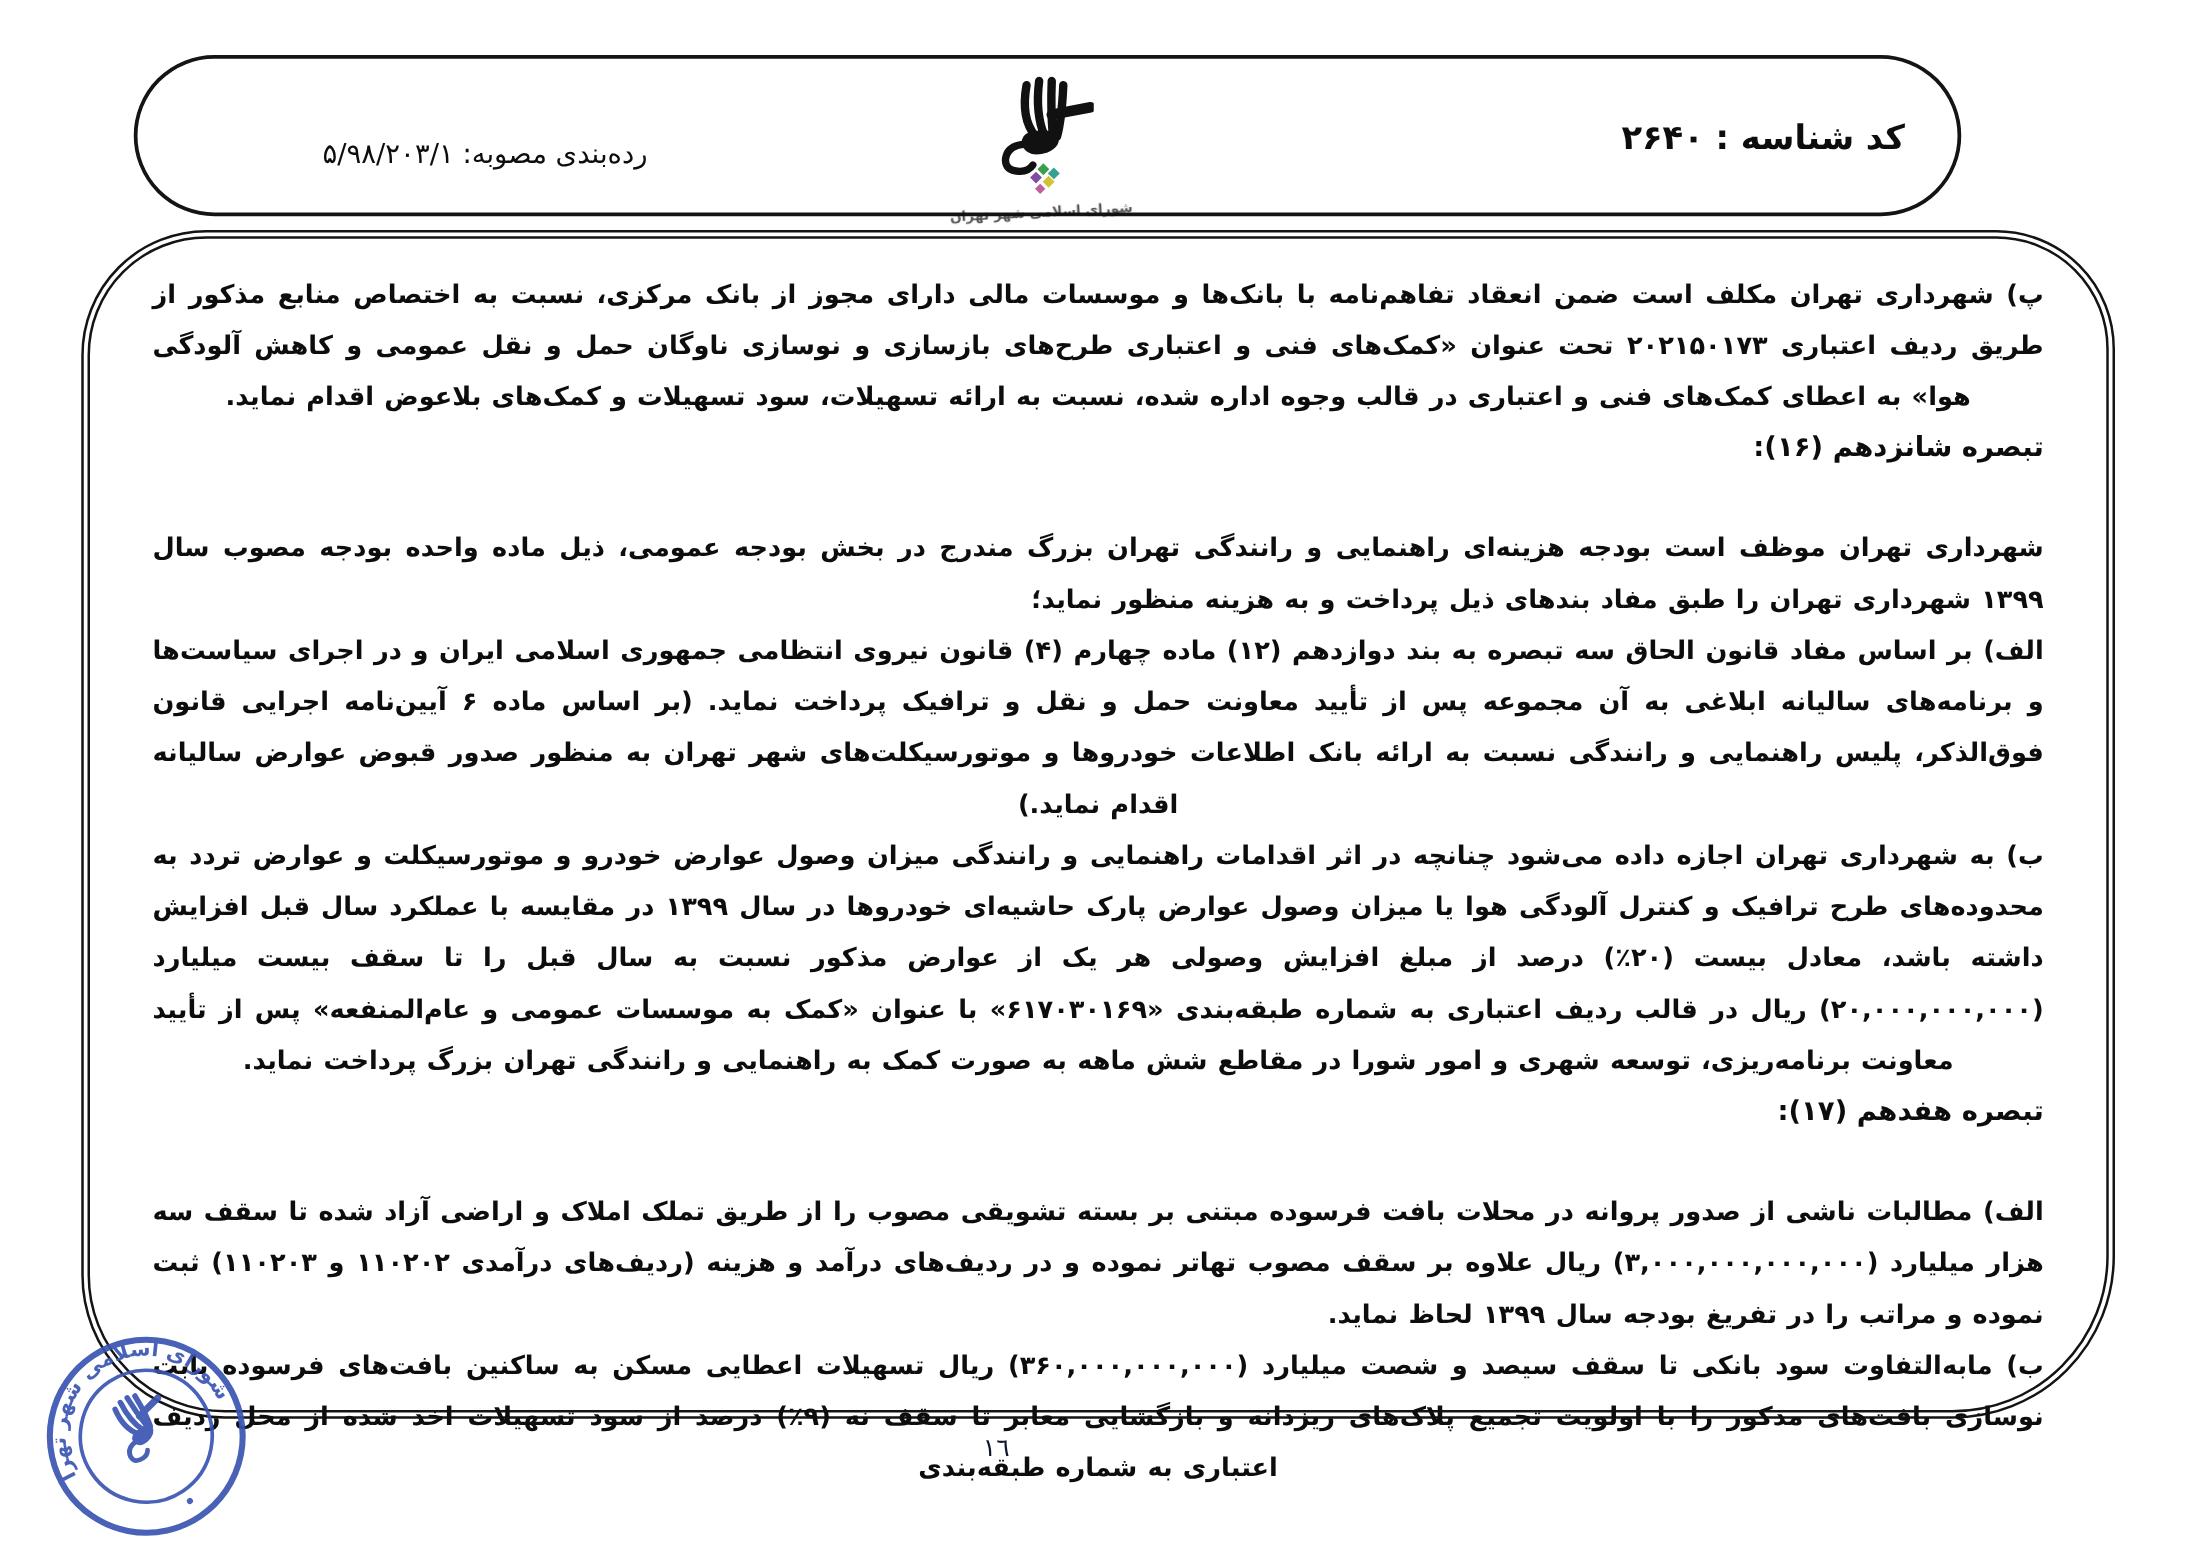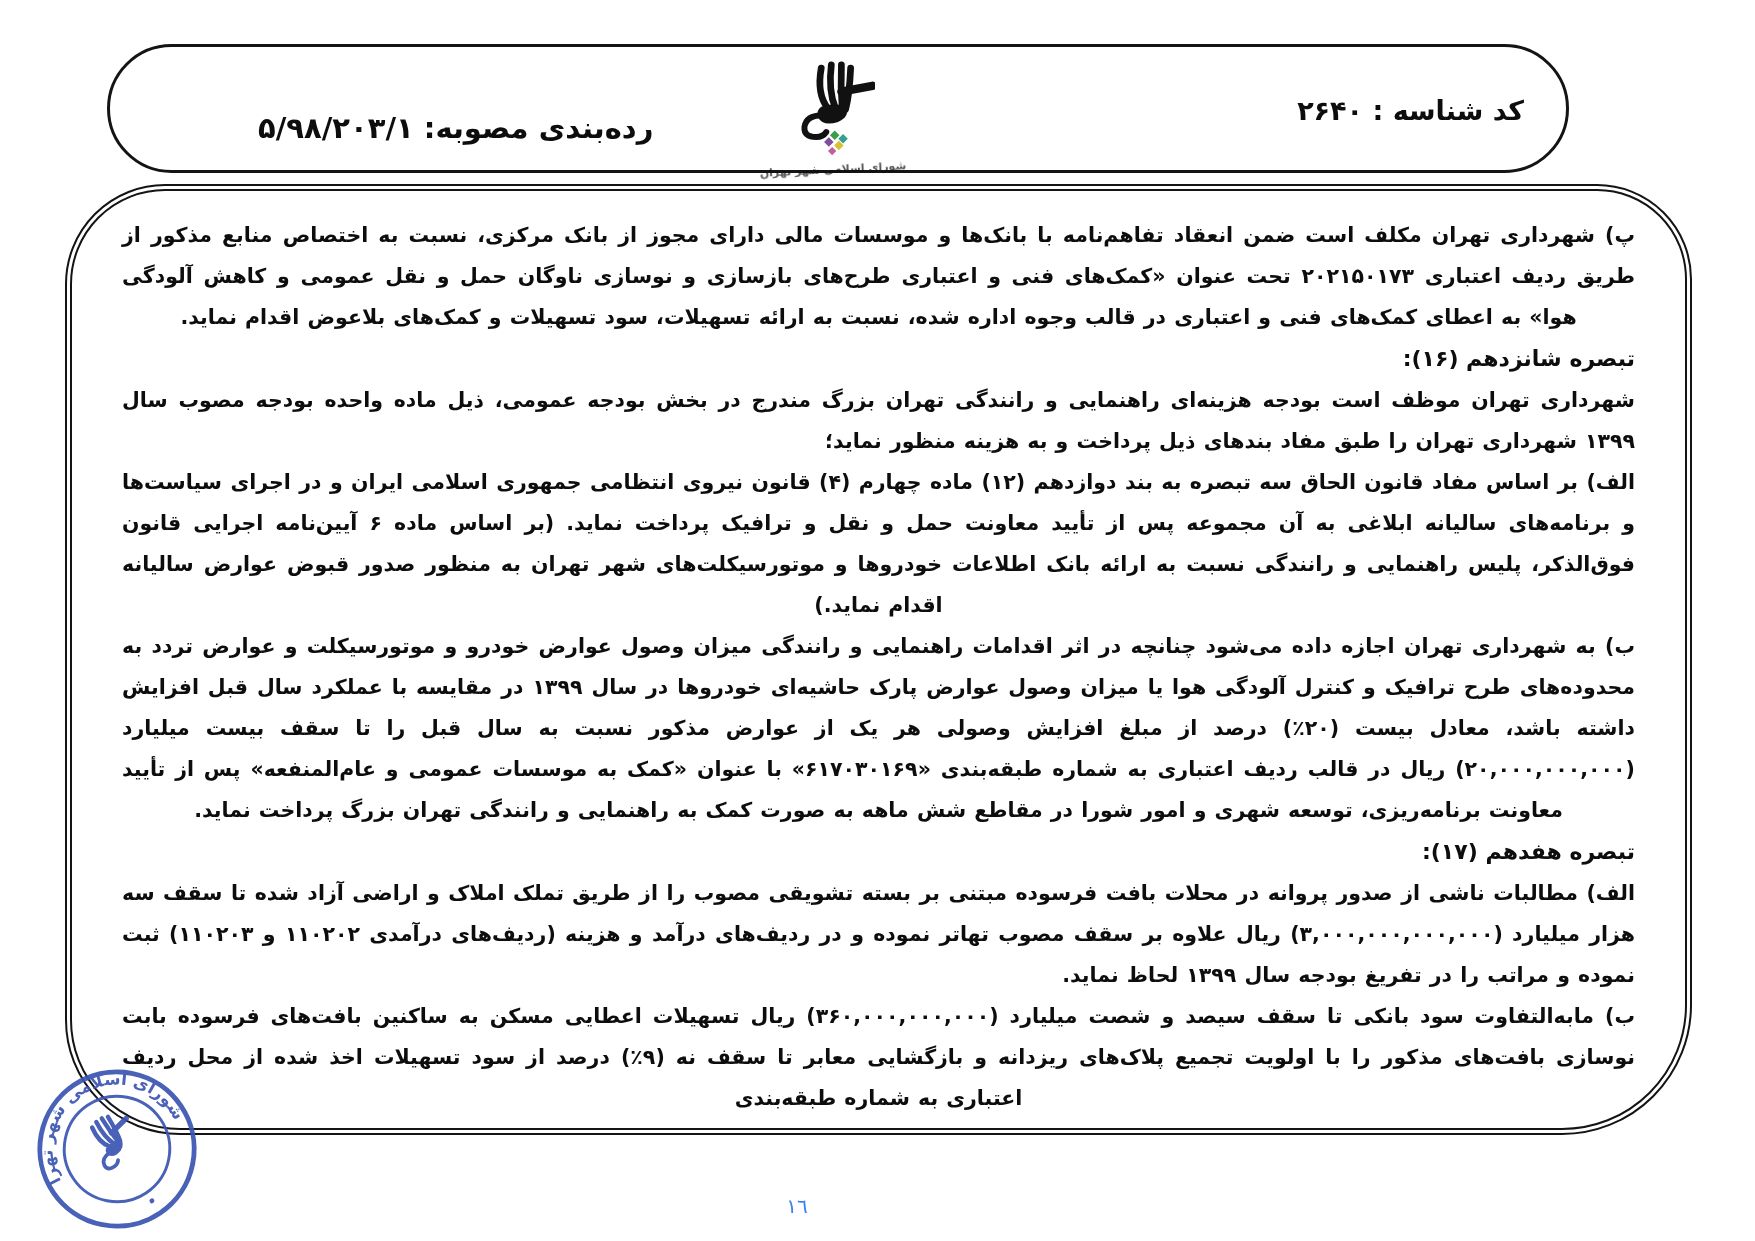--- a/index.html
+++ b/index.html
@@ -10,51 +10,51 @@
   
   .header-box{
     position:absolute;left:107px;top:44px;width:1462px;height:129px;
     border:3px solid #141414;border-radius:66px;box-sizing:border-box;background:#fff;
   }
   .code-label{
     position:absolute;right:42px;top:48px;font-size:27px;font-weight:bold;
     direction:rtl;white-space:nowrap;
   }
   .class-label{
-    position:absolute;left:148px;top:64px;font-size:29px;font-weight:bold;
+    position:absolute;left:148px;top:64px;font-size:22px;font-weight:normal;
     direction:rtl;white-space:nowrap;
   }
   .logo-wrap{
     position:absolute;left:648px;top:14px;width:150px;text-align:center;line-height:0;
   }
   .logo-caption{
     margin-top:2px;font-size:11px;line-height:13px;font-weight:bold;opacity:.7;
     direction:rtl;transform:rotate(-3deg);letter-spacing:1px;filter:blur(.4px);
   }
   
   .content-box{
     position:absolute;left:65px;top:184px;width:1627px;height:951px;
     border:7px double #141414;border-radius:100px 95px 130px 115px;
     box-sizing:border-box;background:#fff;
     padding:24px 50px 0 50px;direction:rtl;
   }
   .content-box p{
     margin:0;font-size:20.5px;line-height:41px;font-weight:bold;
     text-align:justify;text-align-last:center;word-spacing:1px;
   }
-  .content-box p.last-right{text-align-last:right;}
+  .content-box p.last-right{text-align-last:right;margin-top:38px;}
   .content-box p.short-line{text-align:right;text-align-last:right;padding-right:26px;}
   .content-box h2{
     margin:0;font-size:22px;line-height:42px;font-weight:bold;text-align:right;
   }
   .lead{font-weight:bold;}
   
   .page-number{
     position:absolute;left:752px;top:1146px;width:90px;text-align:center;
-    font-size:20px;letter-spacing:13px;direction:rtl;color:#3b82f6;margin-top:48px;
+    font-size:20px;letter-spacing:13px;direction:rtl;color:#0f172a;
   }
   .stamp{
     position:absolute;left:34px;top:1066px;width:166px;height:166px;
     transform:rotate(-34deg);opacity:.92;pointer-events:none;
   }
 </style>
 </head>
 <body>
 
 <div class="header-box">

